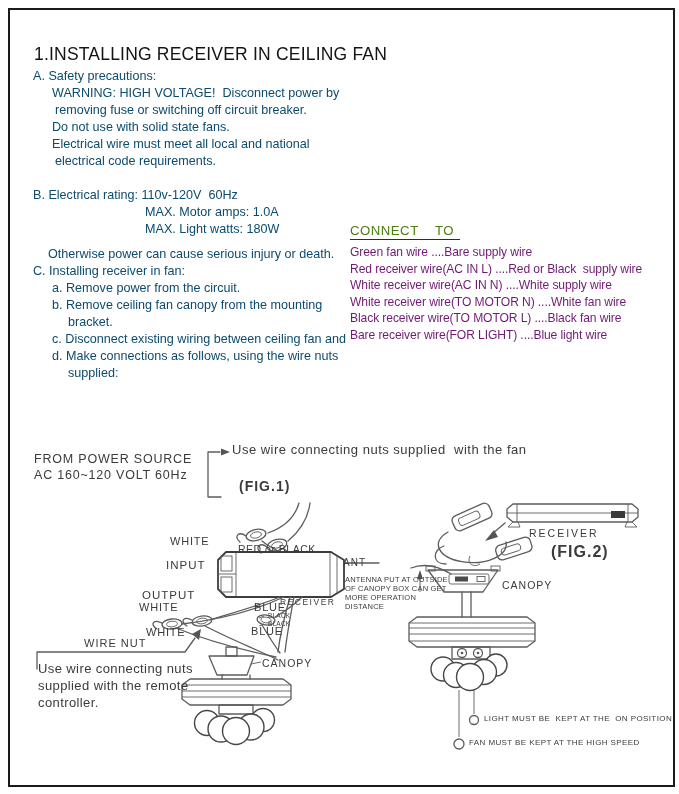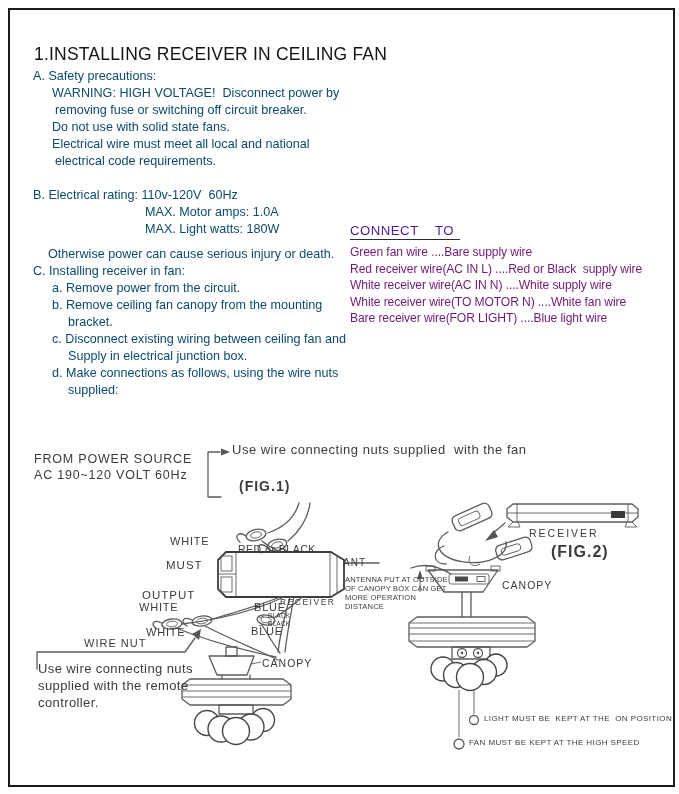--- a/index.html
+++ b/index.html
@@ -5,21 +5,21 @@
   html,body{margin:0;padding:0;background:#fff;}
   .page{position:relative;width:679px;height:794px;background:#ffffff;overflow:hidden;
         font-family:"Liberation Sans",sans-serif;color:#1b1b1b;}
   .frame{position:absolute;left:8px;top:8px;width:663px;height:775px;border:2px solid #1a1a1a;}
   .abs{position:absolute;}
   .title{font-size:17.5px;letter-spacing:.2px;color:#141414;white-space:pre;}
   .bodyline{font-size:12.6px;line-height:17px;white-space:pre;color:#0c4a6e;}
   .p0{padding-left:0;} .p15{padding-left:15px;} .p19{padding-left:19px;} .p22{padding-left:22px;}
   .p35{padding-left:35px;} .p112{padding-left:112px;}
   .connect-head{font-size:13.2px;letter-spacing:.5px;white-space:pre;display:inline-block;
-        border-bottom:1.6px solid #2c2c2c;padding:0 6px 1px 0;color:#4c1d95;}
+        border-bottom:1.6px solid #2c2c2c;padding:0 6px 1px 0;color:#4d7c0f;}
   .connect-row{font-size:12.1px;line-height:16.5px;white-space:pre;letter-spacing:-.1px;color:#701a75;}
   .dlab{position:absolute;color:#3b3b3b;white-space:pre;line-height:1.1;}
   svg{position:absolute;left:0;top:0;}
   .ln{stroke:#5c5c5c;stroke-width:1.3;fill:none;stroke-linecap:round;stroke-linejoin:round;}
   .lnbold{stroke:#3d3d3d;stroke-width:1.8;fill:none;stroke-linejoin:round;}
   .lnthin{stroke:#5c5c5c;stroke-width:.9;fill:none;}
   .fillg{fill:#555;stroke:none;}
   .globe{fill:#fff;stroke:#474747;stroke-width:1.4;}
 </style>
 </head>
@@ -45,32 +45,32 @@
     <div class="bodyline p112">MAX. Light watts: 180W</div>
   </div>
 
   <div class="abs" style="left:33px;top:246px;">
     <div class="bodyline p15">Otherwise power can cause serious injury or death.</div>
     <div class="bodyline p0">C. Installing receiver in fan:</div>
     <div class="bodyline p19">a. Remove power from the circuit.</div>
     <div class="bodyline p19">b. Remove ceiling fan canopy from the mounting</div>
     <div class="bodyline p35">bracket.</div>
     <div class="bodyline p19">c. Disconnect existing wiring between ceiling fan and</div>
-    <div class="bodyline p35">Supply in electrical junction box.</div>
     <div class="bodyline p19">d. Make connections as follows, using the wire nuts</div>
     <div class="bodyline p35">supplied:</div>
   </div>
 
   <div class="abs" style="left:350px;top:221px;width:322px;">
     <span class="connect-head">CONNECT    TO</span>
     <div style="margin-top:4px;">
       <div class="connect-row">Green fan wire ....Bare supply wire</div>
       <div class="connect-row">Red receiver wire(AC IN L) ....Red or Black  supply wire</div>
       <div class="connect-row">White receiver wire(AC IN N) ....White supply wire</div>
       <div class="connect-row">White receiver wire(TO MOTOR N) ....White fan wire</div>
+      <div class="connect-row">Black receiver wire(TO MOTOR L) ....Black fan wire</div>
       <div class="connect-row">Bare receiver wire(FOR LIGHT) ....Blue light wire</div>
     </div>
   </div>
 
   <svg width="679" height="794" viewBox="0 0 679 794">
 
     <g>
       <path class="ln" d="M208,497 h13 M208,497 V452 h12"></path>
       <path class="fillg" d="M221,448.5 L230,452 L221,455.5 Z"></path>
     </g>
@@ -187,27 +187,27 @@
       <circle class="globe" cx="484" cy="672" r="12.5"></circle>
       <circle class="globe" cx="470" cy="677" r="13.5"></circle>
       <path class="lnthin" d="M474,690 V714"></path>
       <circle class="ln" cx="474" cy="720" r="4.5"></circle>
       <path class="lnthin" d="M459,690 V737"></path>
       <circle class="ln" cx="459" cy="744" r="5"></circle>
     </g>
   </svg>
 
   <div class="dlab" style="left:34px;top:453px;font-size:12.5px;letter-spacing:.8px;">FROM POWER SOURCE</div>
-  <div class="dlab" style="left:34px;top:469px;font-size:12.5px;letter-spacing:.8px;">AC 190~120 VOLT 60Hz</div>
+  <div class="dlab" style="left:34px;top:469px;font-size:12.5px;letter-spacing:.8px;">AC 160~120 VOLT 60Hz</div>
   <div class="dlab" style="left:232px;top:443px;font-size:13px;letter-spacing:.5px;">Use wire connecting nuts supplied  with the fan</div>
   <div class="dlab" style="left:239px;top:479px;font-size:14px;letter-spacing:1px;font-weight:600;">(FIG.1)</div>
 
   <div class="dlab" style="left:170px;top:535px;font-size:11px;letter-spacing:.8px;">WHITE</div>
   <div class="dlab" style="left:238px;top:544px;font-size:10.5px;letter-spacing:.5px;">RED or BLACK</div>
-  <div class="dlab" style="left:166px;top:559px;font-size:11.5px;letter-spacing:1px;">MUST</div>
+  <div class="dlab" style="left:166px;top:559px;font-size:11.5px;letter-spacing:1px;">INPUT</div>
   <div class="dlab" style="left:142px;top:589px;font-size:11.5px;letter-spacing:1px;">OUTPUT</div>
   <div class="dlab" style="left:280px;top:598px;font-size:8.5px;letter-spacing:1.5px;">RECEIVER</div>
   <div class="dlab" style="left:343px;top:549px;font-size:10px;letter-spacing:1px;margin-top:8px;">ANT</div>
   <div class="dlab" style="left:139px;top:601px;font-size:11px;letter-spacing:.8px;">WHITE</div>
   <div class="dlab" style="left:146px;top:626px;font-size:11px;letter-spacing:.8px;">WHITE</div>
   <div class="dlab" style="left:268px;top:612px;font-size:6.5px;letter-spacing:.2px;">BLACK</div>
   <div class="dlab" style="left:268px;top:620px;font-size:6.5px;letter-spacing:.2px;">BLACK</div>
   <div class="dlab" style="left:254px;top:601px;font-size:11px;letter-spacing:.8px;">BLUE</div>
   <div class="dlab" style="left:251px;top:625px;font-size:11px;letter-spacing:.8px;">BLUE</div>
   <div class="dlab" style="left:262px;top:658px;font-size:10.5px;letter-spacing:1px;">CANOPY</div>

